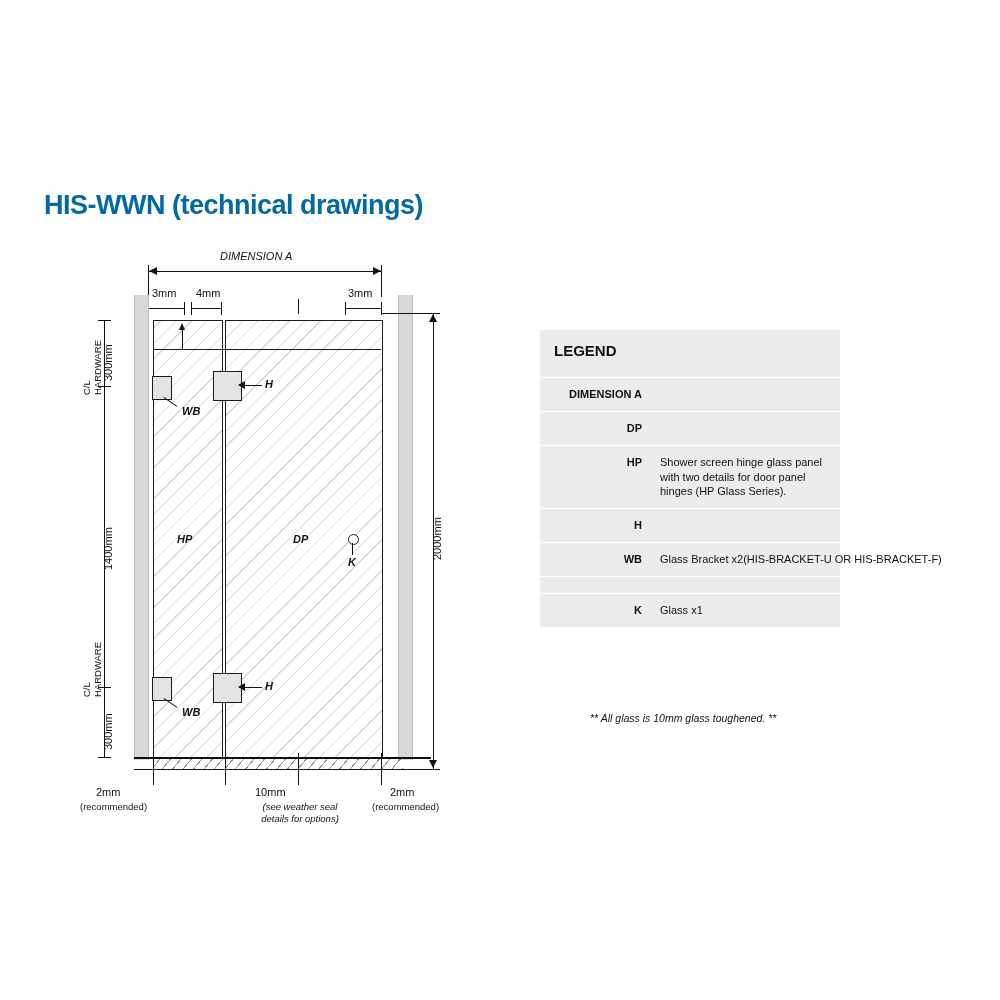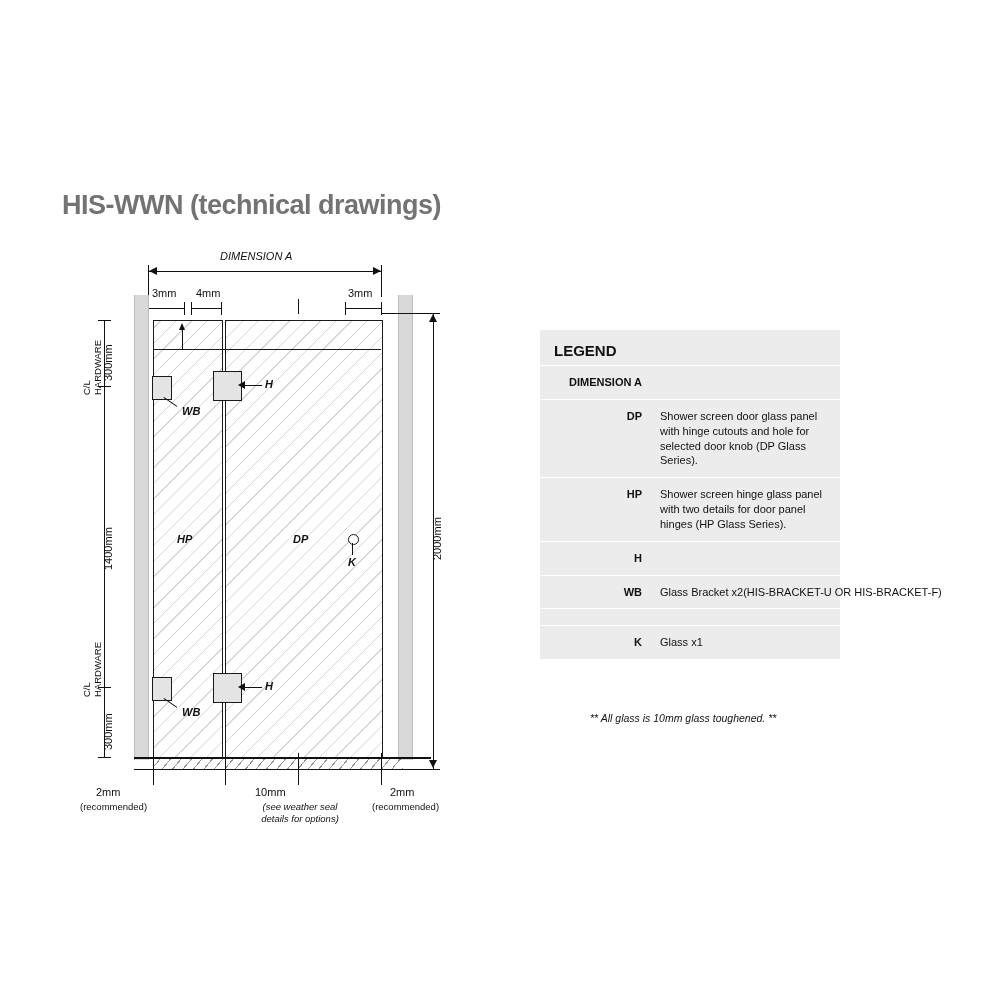--- a/index.html
+++ b/index.html
@@ -11,26 +11,26 @@
     width: 1000px;
     height: 1000px;
     position: relative;
     font-family: "Liberation Sans", sans-serif;
     color: #111111;
     overflow: hidden;
   }
 
   #page-title {
     position: absolute;
-    left: 62px;
+    left: 44px;
     top: 190px;
     font-size: 27px;
     font-weight: bold;
     letter-spacing: -0.5px;
-    color: #737373;
+    color: #0369a1;
   }
 
   
   #drawing {
     position: absolute;
     left: 60px;
     top: 245px;
     width: 420px;
     height: 600px;
   }
@@ -114,21 +114,21 @@
   
   #legend {
     position: absolute;
     left: 540px;
     top: 330px;
     width: 300px;
     background: #ececec;
     font-size: 11px;
   }
   #legend .legend-title {
-    padding: 12px 14px 6px 14px;
+    padding: 12px 14px 18px 14px;
     font-size: 15px;
     font-weight: bold;
     border-bottom: 1px solid #ffffff;
   }
   .legend-row {
     display: flex;
     border-bottom: 1px solid #ffffff;
   }
   .legend-row:last-child { border-bottom: none; }
   .legend-key {
@@ -283,21 +283,20 @@
 
 <div id="legend">
   <div class="legend-title">LEGEND</div>
 
   <div class="legend-row">
     <div class="legend-key">DIMENSION A</div>
   </div>
 
   <div class="legend-row">
     <div class="legend-key">DP</div>
-    <div class="legend-val">Shower screen door glass panel with hinge cutouts and hole for selected door knob (DP Glass Series).</div>
   </div>
 
   <div class="legend-row">
     <div class="legend-key">HP</div>
     <div class="legend-val">Shower screen hinge glass panel with two details for door panel hinges (HP Glass Series).</div>
   </div>
 
   <div class="legend-row">
     <div class="legend-key">H</div>
   </div>

